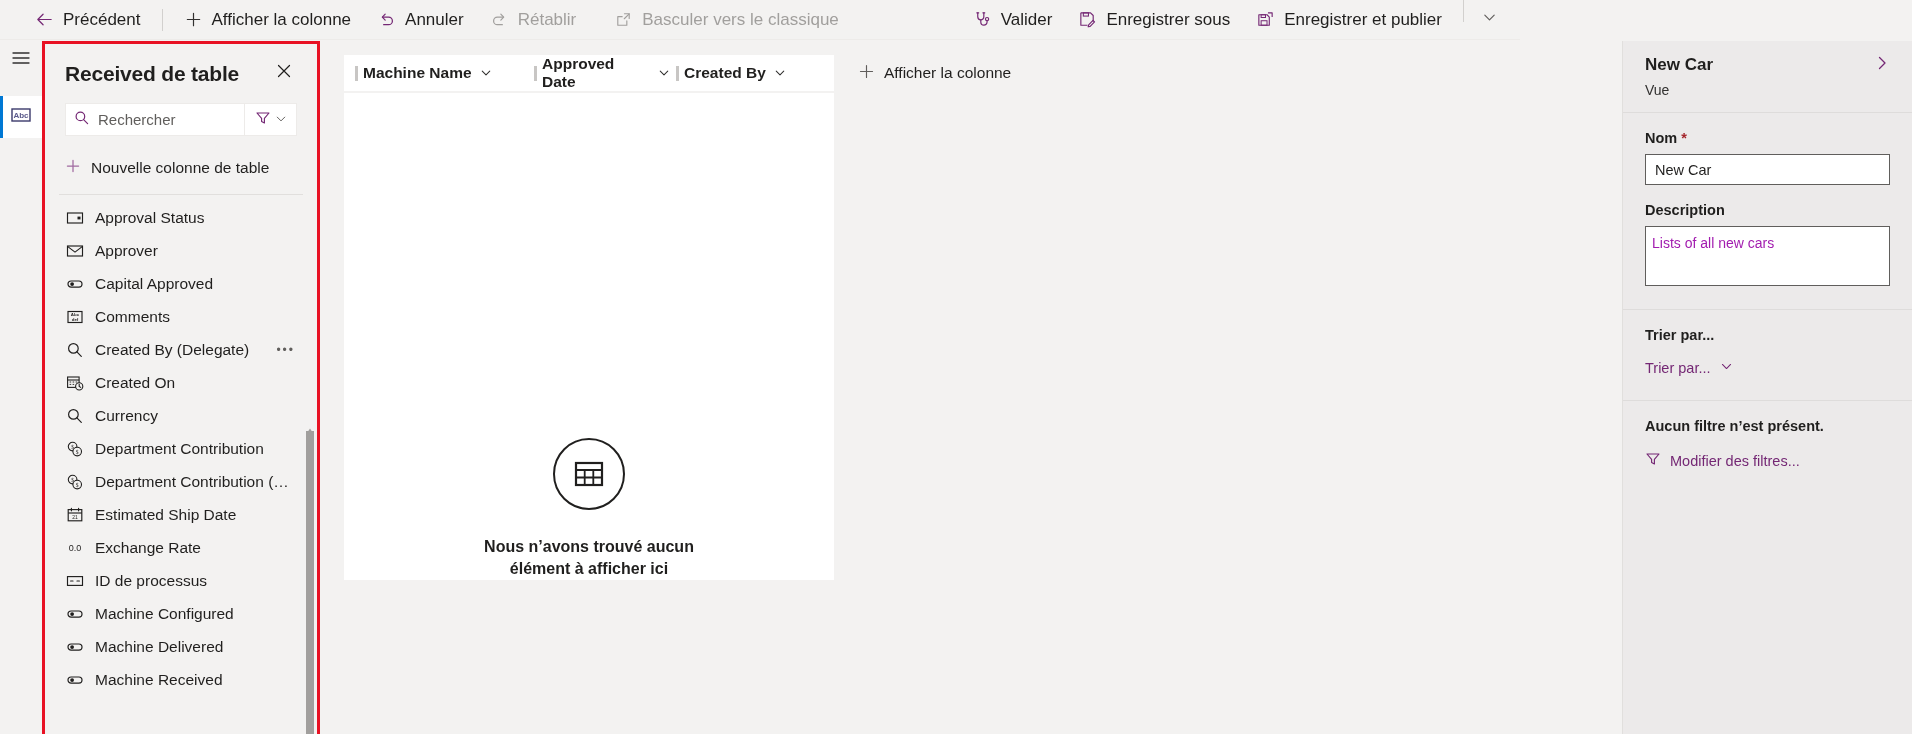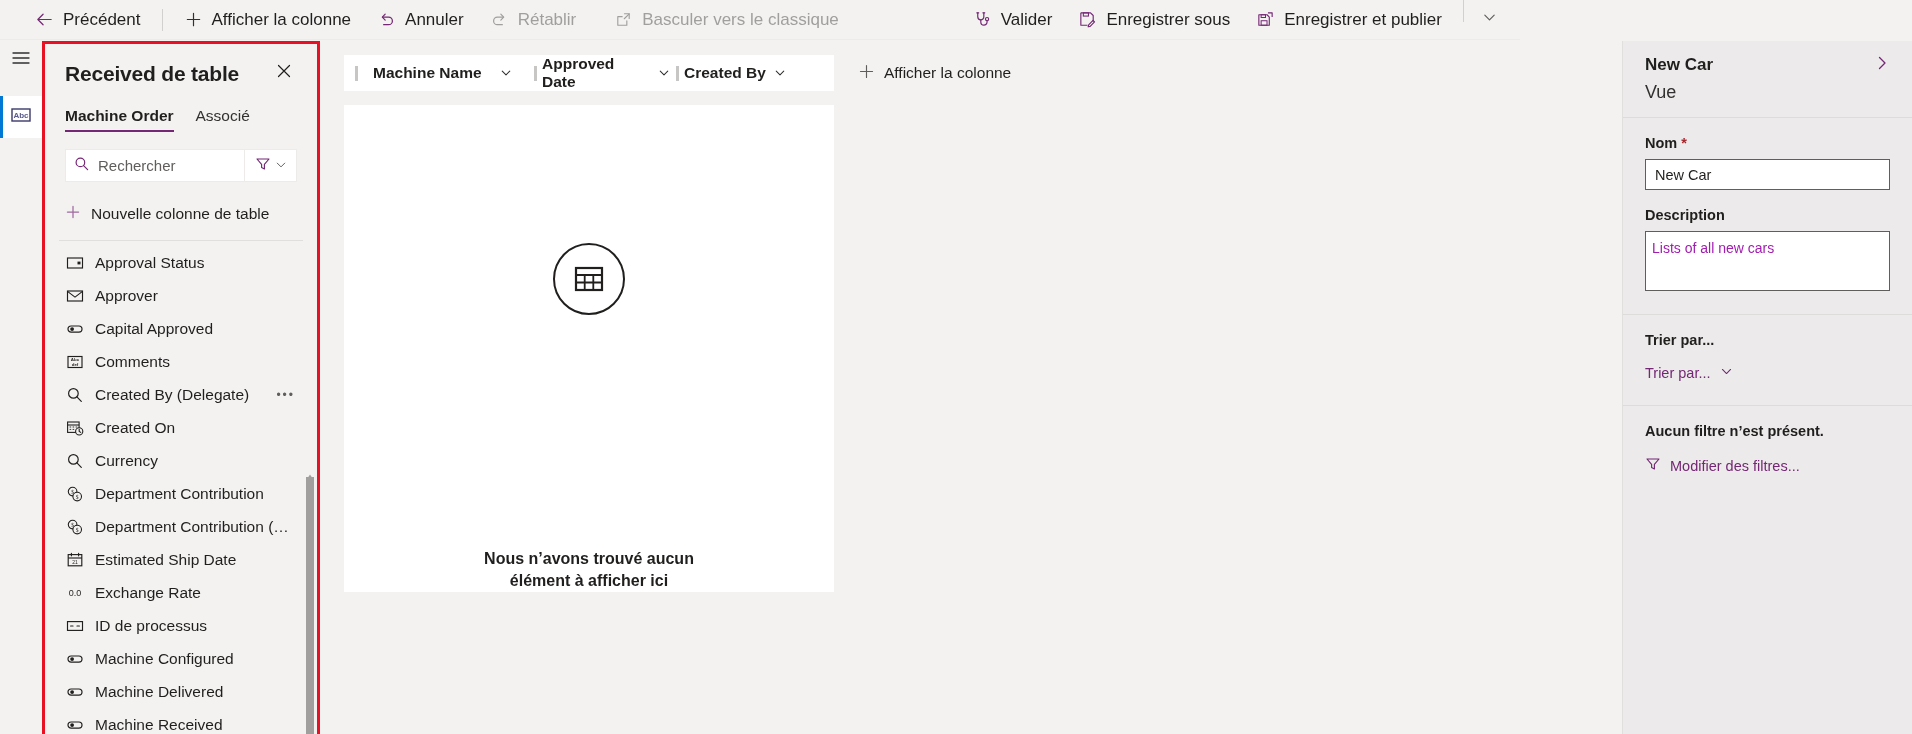--- a/index.html
+++ b/index.html
@@ -131,23 +131,23 @@
     cursor: pointer; padding-right: 6px;
   }
   .gh-bar { width: 3px; height: 15px; background: #c8c6c4; margin-right: 5px; flex: 0 0 auto; }
   .gh-caret { margin-left: 8px; display: flex; align-items: center; }
   .addcol-btn {
     position: absolute; top: 14px; left: 522px; height: 36px;
     display: flex; align-items: center; gap: 9px; padding: 0 14px;
     font-size: 15.5px; color: #201f1e; cursor: pointer;
   }
   .grid-body {
-    position: absolute; top: 64px; left: 22px; width: 490px; height: 487px;
+    position: absolute; top: 52px; left: 22px; width: 490px; height: 487px;
     background: #ffffff;
-    display: flex; flex-direction: column; align-items: center; justify-content: space-between;
+    display: flex; flex-direction: column; align-items: center; justify-content: flex-end;
     padding-top: 138px;
   }
   .empty-circle {
     width: 72px; height: 72px; border: 2px solid #201f1e; border-radius: 50%;
     display: flex; align-items: center; justify-content: center;
   }
   .empty-title {
     margin-top: 26px; font-size: 16px; font-weight: 700; color: #201f1e; text-align: center;
     line-height: 1.38; max-width: 260px;
   }
@@ -158,21 +158,21 @@
   
   .right {
     position: absolute; top: 41px; right: 0; width: 290px; height: 693px;
     background: #eceaea; border-left: 1px solid #e1dfdd;
     display: flex; flex-direction: column;
   }
   .r-head { padding: 14px 22px 14px 22px; border-bottom: 1px solid #dedcdb; }
   .r-head-row { display: flex; align-items: center; }
   .r-title { font-size: 17px; font-weight: 600; color: #201f1e; }
   .r-expand { margin-left: auto; cursor: pointer; display: flex; align-items: center; }
-  .r-sub { font-size: 18px; color: #323130; margin-top: 7px; }
+  .r-sub { font-size: 14px; color: #323130; margin-top: 7px; }
   .r-section { padding: 17px 22px 19px 22px; border-bottom: 1px solid #dedcdb; }
   .r-label { font-size: 14.5px; font-weight: 600; color: #201f1e; margin-bottom: 8px; }
   .r-req { color: #a4262c; font-weight: 600; }
   .r-input {
     width: 100%; height: 31px; background: #ffffff; border: 1px solid #605e5c;
     font-size: 14.5px; font-family: "Liberation Sans", sans-serif; color: #201f1e;
     padding: 0 9px; outline: none;
   }
   .r-textarea {
     width: 100%; height: 60px; background: #ffffff; border: 1px solid #605e5c;
@@ -317,24 +317,20 @@
       <div class="panel-title">Received de table</div>
       <div class="panel-close">
         <span>
           <svg width="14" height="14" viewBox="0 0 14 14">
               <path d="M1.5 1.5l11 11M12.5 1.5l-11 11" stroke="#201f1e" stroke-width="1.2" stroke-linecap="round"></path>
             </svg>
         </span>
       </div>
     </div>
 
-    <div class="tabs">
-      <div class="tab active">Machine Order</div>
-      <div class="tab">Associé</div>
-    </div>
 
     <div class="searchrow">
       <div class="searchbox">
         <span>
           <svg width="16" height="16" viewBox="0 0 16 16">
               <circle cx="6.4" cy="6.4" r="4.3" stroke="#742774" stroke-width="1.2" fill="none"></circle>
               <path d="M9.6 9.6l4 4" stroke="#742774" stroke-width="1.2" stroke-linecap="round"></path>
             </svg>
         </span>
         <input type="text" placeholder="Rechercher" style="">
@@ -522,21 +518,21 @@
           </svg>
       </div>
       <div class="panel-scroll-thumb"></div>
     </div>
   </div>
 </div>
 
 <div class="center">
 
   <div class="grid-headerbar">
-    <div class="gh-col" style="width:190px; padding-left:11px;gap:10px;">
+    <div class="gh-col" style="width:190px; padding-left:11px;">
       <span class="gh-bar"></span>
       <span>Machine Name</span>
       <span class="gh-caret">
         <svg width="12" height="12" viewBox="0 0 16 16">
             <path d="M3 5.5L8 10.5l5-5" stroke="#323130" stroke-width="1.4" fill="none" stroke-linecap="round" stroke-linejoin="round"></path>
           </svg>
       </span>
     </div>
     <div class="gh-col" style="width:142px;">
       <span class="gh-bar"></span>

